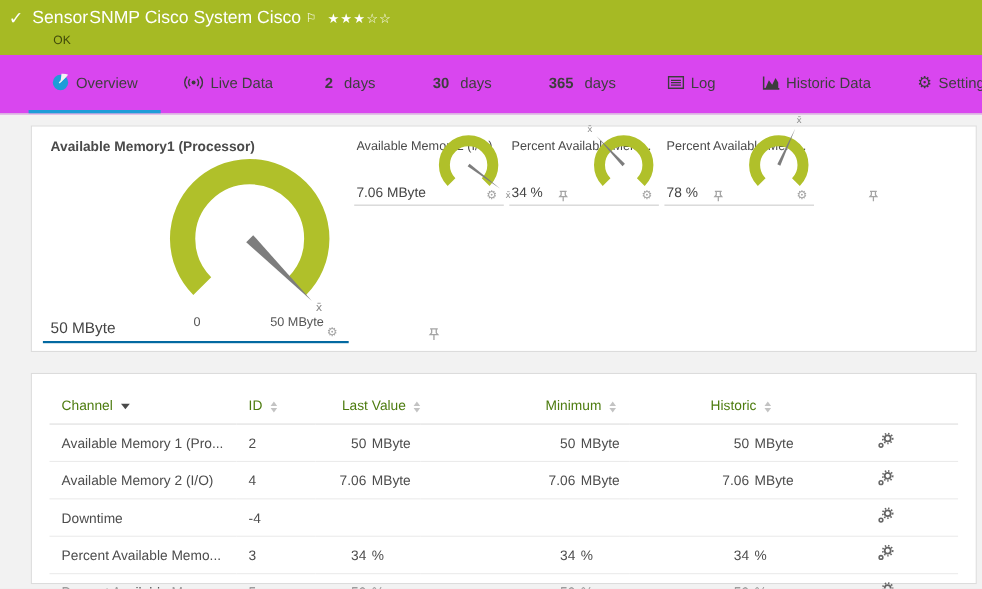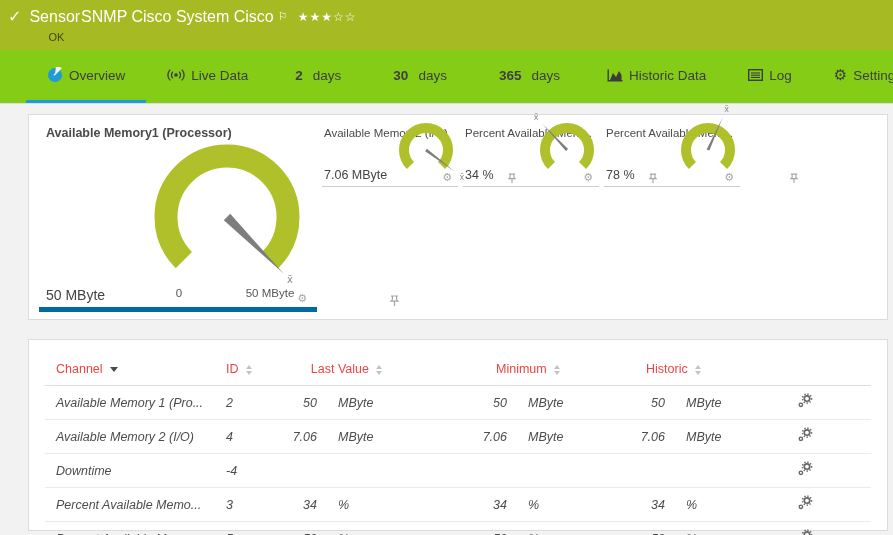--- a/index.html
+++ b/index.html
@@ -10,63 +10,63 @@
   
   .sensor-header{height:50px; background:var(--green); color:#fff; padding:7px 10px 0 8px; display:flex; gap:8px;}
   .check{font-family:"DejaVu Sans", sans-serif; font-size:16px; font-weight:bold; line-height:20px;}
   .title-row{font-size:16px; line-height:20px; white-space:nowrap;}
   .sensor-type{margin-right:1px;}
   .flag{font-family:"DejaVu Sans", sans-serif; font-size:11px; vertical-align:top; margin-left:4px;}
   .stars{font-family:"DejaVu Sans", sans-serif; font-size:12px; letter-spacing:1px; margin-left:10px; vertical-align:top;}
   .status-text{font-size:11px; font-weight:normal; color:#414a0a; margin:4px 0 0 19px;}
 
   
-  .tabbar{height:54px; background:#84cc16; border-bottom:1px solid #dcdcdc; display:flex; align-items:stretch; padding-left:26px;}
+  .tabbar{height:54px; background:#d946ef; border-bottom:1px solid #dcdcdc; display:flex; align-items:stretch; padding-left:26px;}
   .tab{display:flex; align-items:center; gap:6px; padding:0 21px; font-size:13.5px; color:#3e3e3e; border-bottom:3px solid transparent; cursor:pointer; white-space:nowrap;}
   .tab.days{padding:0 26px;}
   .tab b{font-weight:bold; margin-right:4px;}
   .tab.active{border-bottom-color:var(--blue);}
   .ticon{display:inline-flex; align-items:center;}
   .gear-glyph{font-family:"DejaVu Sans", sans-serif; font-size:15px; color:#3c3c3c; line-height:1;}
 
   
   .card{background:#fff; border:1px solid #dcdcdc; margin-left:28px; width:860px;}
   .gauges-card{margin-top:10px; height:206px; display:flex; padding:0 0 7px 10px;}
   .channels-card{margin-top:19px; height:192px; padding:17px 16px 6px;}
 
   
-  .big-tile{position:relative; width:278px; height:197px; border-bottom:5px solid #0369a1;}
+  .big-tile{position:relative; width:278px; height:197px; border-bottom:2px solid #0369a1;}
   .g-title{position:absolute; top:11px; left:7px; font-size:12.5px; font-weight:bold; color:#4a4a4a; white-space:nowrap; overflow:hidden; max-width:270px;}
   .big-tile svg{position:absolute; left:93px; top:2px; overflow:visible;}
   .scale-min{position:absolute; left:125px; top:172px; width:30px; text-align:center; font-size:11.5px; color:#555;}
   .scale-max{position:absolute; left:191px; top:172px; width:80px; text-align:center; font-size:11.5px; color:#555;}
   .g-value{position:absolute; bottom:4px; left:7px; font-size:14px; color:#444;}
   .tile-icons{position:absolute; bottom:3px; right:6px; display:flex; align-items:flex-end; gap:4px;}
   .tile-gear{font-family:"DejaVu Sans", sans-serif; font-size:11px; color:#a5a5a5; line-height:1;}
 
   
   .mini-wrap{display:flex; align-items:flex-start;}
   .mini-tile{position:relative; width:136px; height:72px; border-bottom:1px solid #ccc; margin-left:5px;}
   .mini-tile .g-title{top:12px; left:2px; font-size:11.5px; font-weight:normal; max-width:132px;}
   .mini-tile svg{position:absolute; left:66px; top:1px; overflow:visible;}
   .mini-tile .g-value{bottom:4px; left:2px; font-size:12.5px;}
   .mini-tile .tile-icons{bottom:3px; right:2px;}
 
   
   table{width:100%; border-collapse:collapse; font-size:12.5px; color:#4d4d4d; table-layout:fixed;}
-  th{text-align:left; font-weight:normal; color:#ef4444; padding:5px 0 9px; border-bottom:1px solid #ddd; white-space:nowrap;}
-  td{padding:7px 0; border-bottom:1px solid #ebebeb; white-space:nowrap; overflow:hidden;font-style:italic;}
+  th{text-align:left; font-weight:normal; color:#4d7c0f; padding:5px 0 9px; border-bottom:1px solid #ddd; white-space:nowrap;}
+  td{padding:7px 0; border-bottom:1px solid #ebebeb; white-space:nowrap; overflow:hidden;}
   tr:last-child td{border-bottom:1px solid #e3e3e3;}
   .c-channel, th.h-channel{padding-left:11px;}
   .c-id, th.h-id{padding-left:11px;}
   th.h-last{padding-left:17px;text-align:right;}
   th.h-min{padding-left:114px;}
   th.h-max{padding-left:74px;}
   td.val{text-align:right;}
-  td.val .unit{display:inline-block; width:44px; text-align:left; margin-left:21px;}
+  td.val .unit{display:inline-block; width:44px; text-align:left; margin-left:5px;}
   td.c-gear{text-align:right; padding-right:58px;}
   .sort-single{display:inline-block; margin-left:7px; border-left:4px solid transparent; border-right:4px solid transparent; border-top:5px solid #4a4a4a; vertical-align:middle;}
   .sort-pair{display:inline-flex; flex-direction:column; margin-left:7px; vertical-align:middle;}
   .tri{width:0; height:0; display:block;}
   .tri.up{border-left:3px solid transparent; border-right:3px solid transparent; border-bottom:4px solid #c3c3c3; margin-bottom:2px;}
   .tri.down{border-left:3px solid transparent; border-right:3px solid transparent; border-top:4px solid #c3c3c3;}
   .gears-icon{display:inline-block; vertical-align:middle;}
 </style>
 </head>
 <body>
@@ -113,37 +113,37 @@
     <div class="tab days">
       <b>30</b>
       <span class="tlabel">days</span>
     </div>
     <div class="tab days">
       <b>365</b>
       <span class="tlabel">days</span>
     </div>
     <div class="tab">
       <span class="ticon">
-        <svg width="16" height="13" viewBox="0 0 16 13">
-            <path d="M1.2,0.5 V11.8 H15.5" stroke="#3c3c3c" fill="none" stroke-width="1.4"></path>
-            <polygon points="3,11 6,4 9,8 12,2 14.5,6 14.5,11" fill="#3c3c3c"></polygon>
-          </svg>
-      </span>
-      <span class="tlabel">Historic Data</span>
-    </div>
-    <div class="tab">
-      <span class="ticon">
         <svg width="15" height="12" viewBox="0 0 15 12">
             <rect x="0.7" y="0.7" width="13.6" height="10.6" fill="none" stroke="#3c3c3c" stroke-width="1.4"></rect>
             <line x1="3" y1="4" x2="12" y2="4" stroke="#3c3c3c" stroke-width="1.1"></line>
             <line x1="3" y1="6.2" x2="12" y2="6.2" stroke="#3c3c3c" stroke-width="1.1"></line>
             <line x1="3" y1="8.4" x2="12" y2="8.4" stroke="#3c3c3c" stroke-width="1.1"></line>
           </svg>
       </span>
       <span class="tlabel">Log</span>
+    </div>
+    <div class="tab">
+      <span class="ticon">
+        <svg width="16" height="13" viewBox="0 0 16 13">
+            <path d="M1.2,0.5 V11.8 H15.5" stroke="#3c3c3c" fill="none" stroke-width="1.4"></path>
+            <polygon points="3,11 6,4 9,8 12,2 14.5,6 14.5,11" fill="#3c3c3c"></polygon>
+          </svg>
+      </span>
+      <span class="tlabel">Historic Data</span>
     </div>
     <div class="tab">
       <span class="ticon gear-glyph">⚙</span>
       <span class="tlabel">Settings</span>
     </div>
   </div>
 
   <div class="card gauges-card">
 
     <div class="big-tile">

